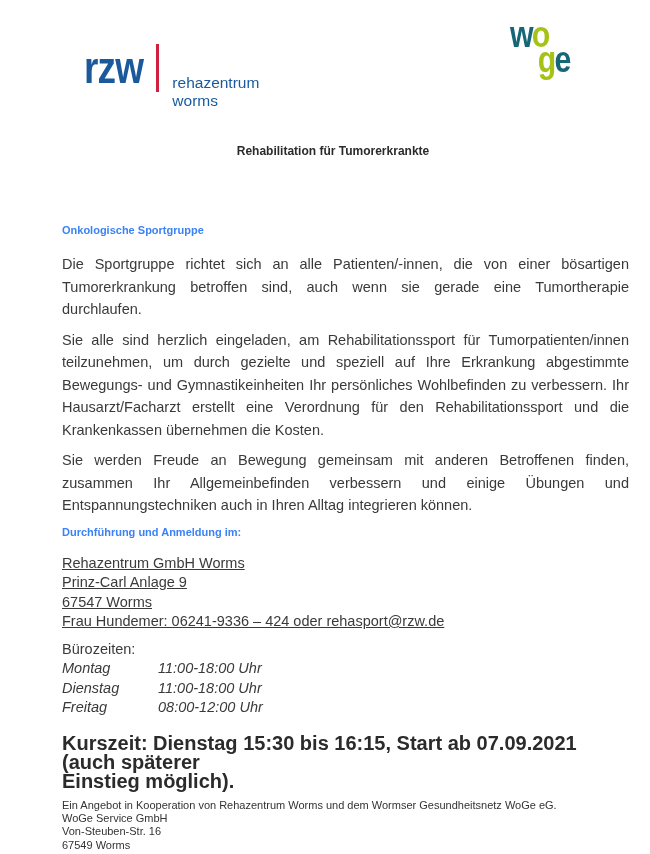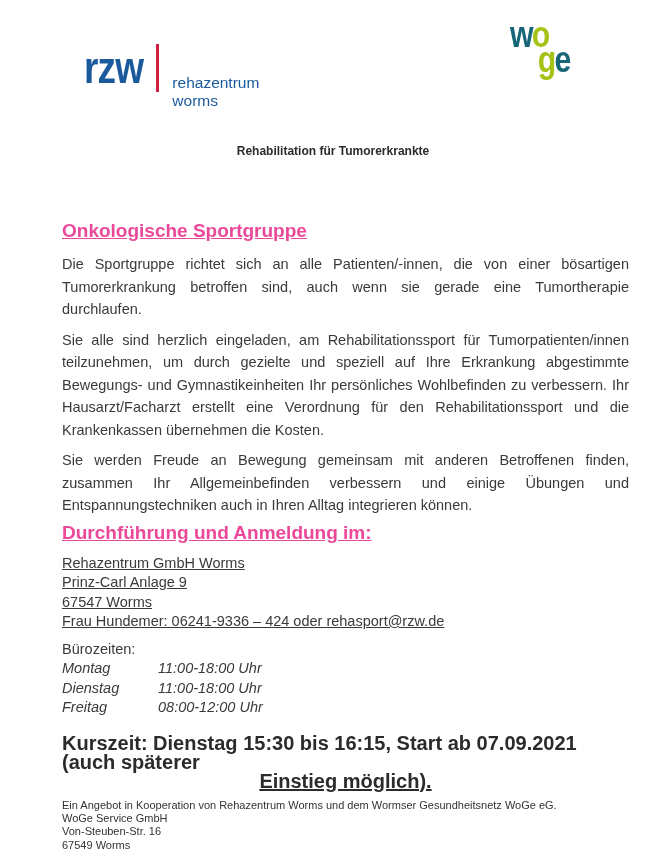--- a/index.html
+++ b/index.html
@@ -30,35 +30,35 @@
 
   
   .doc-title {
     position:absolute; top:144px; left:0; right:0;
     text-align:center; font-size:12px; font-weight:700; color:#2b2b2b;
   }
 
   
   .content { position:absolute; top:221px; left:62px; right:37px; }
 
-  .h-section { font-size:19px; font-weight:700; color:#ec4899; line-height:19px; margin:0 0 13px 0;text-decoration:underline; }
+  .h-section { font-size:11px; font-weight:700; color:#3b82f6; line-height:19px; margin:0 0 13px 0; }
   .h-section2 { margin:6px 0 12px 0; }
 
   .para { font-size:14.5px; line-height:22.5px; text-align:justify; margin:0 0 8px 0; }
   .para:last-of-type { margin-bottom:4px; }
 
   .addr-line { font-size:14.5px; line-height:19.5px;text-decoration:underline; }
 
   .hours-block { margin-top:8px; }
   .hours-heading { font-size:14.5px; line-height:19.5px; font-weight:400; margin:0; }
   .hours-row { display:flex; font-size:14.5px; line-height:19.5px;font-style:italic; }
   .hours-day { width:96px; }
 
   .course-time { margin-top:16px; font-weight:700; font-size:20px; line-height:19px; color:#2b2b2b; }
-  .course-line2 { text-align:center;text-decoration:underline; }
+  .course-line2 { text-align:left; }
 
   .footer { margin-top:8px; font-size:11px; line-height:13.4px; color:#333; }
 </style>
 </head>
 <body>
 
 <div class="page">
 
   <div class="rzw-logo">
     <span class="rzw-acronym">rzw</span>

